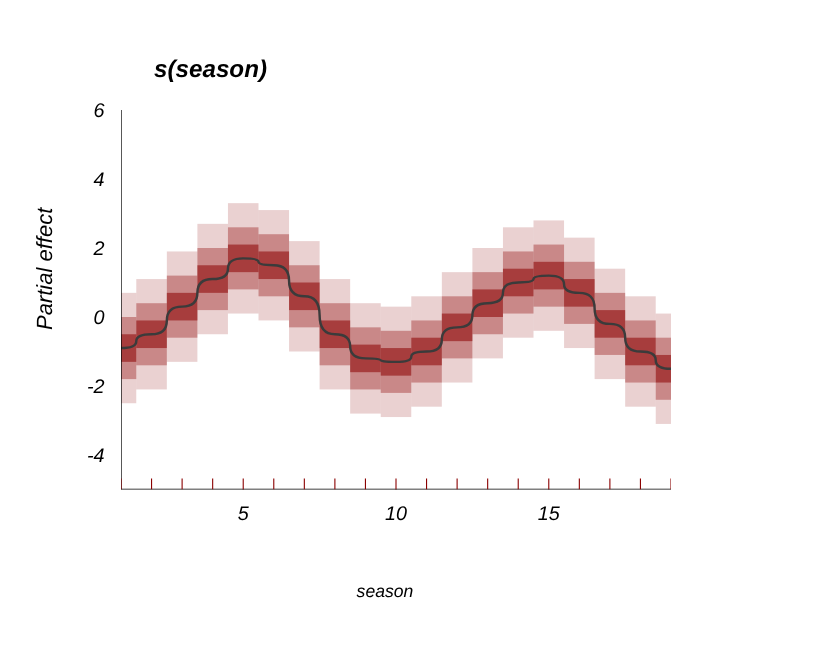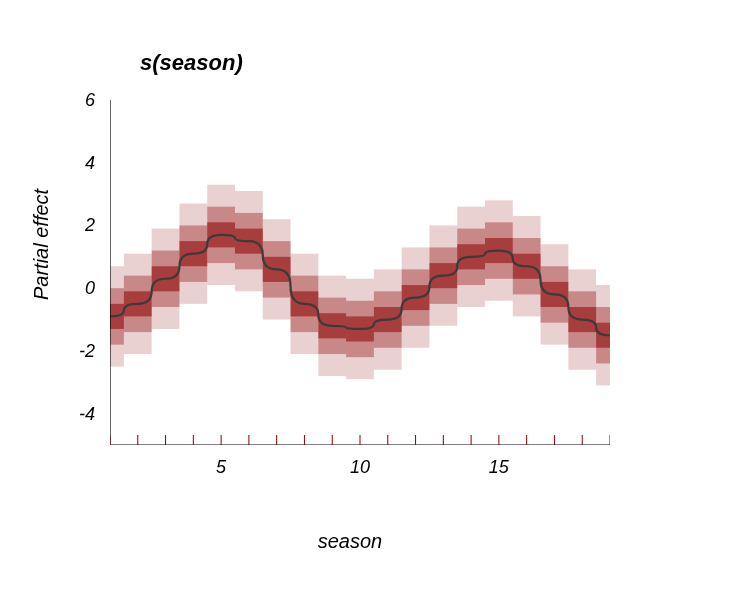--- a/index.html
+++ b/index.html
@@ -29,21 +29,21 @@
     top: 300px;
     transform: rotate(-90deg);
     transform-origin: left top;
     font-size: 20px;
     white-space: nowrap;
   }
   .xlabel {
     position: absolute;
     left: 350px;
     top: 530px;
-    font-size: 20px;
+    font-size: 16px;
     transform: translateX(-50%);
   }
   .plot-area {
     position: absolute;
     left: 110px;
     top: 100px;
     width: 500px;
     height: 345px;
   }
   .axis-line {

